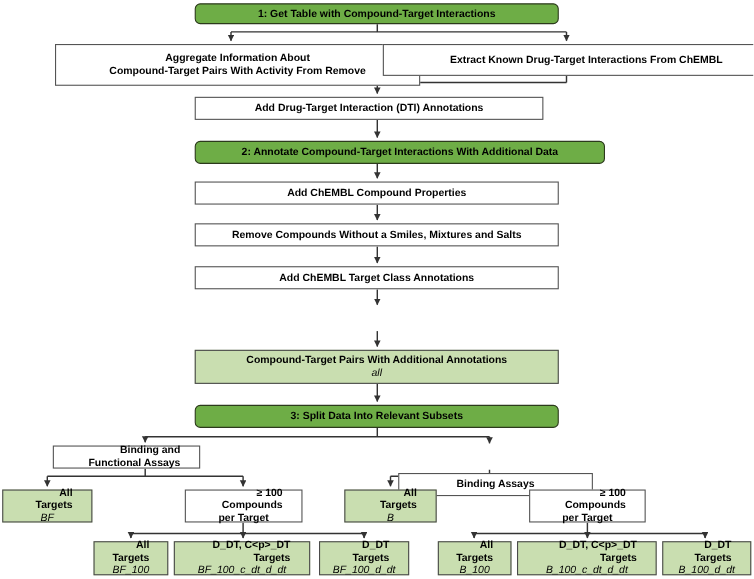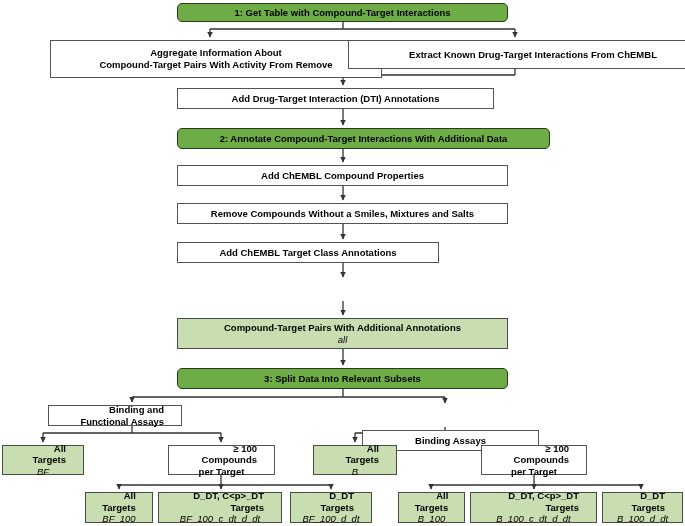--- a/index.html
+++ b/index.html
@@ -92,21 +92,21 @@
   <div class="box hdr" style="left:177px;top:128px;width:373px;height:21px;">
     <span>2: Annotate Compound-Target Interactions With Additional Data</span>
   </div>
 
   <div class="box" style="left:177px;top:165px;width:331px;height:21px;">
     <span>Add ChEMBL Compound Properties</span>
   </div>
   <div class="box" style="left:177px;top:203px;width:331px;height:21px;">
     <span>Remove Compounds Without a Smiles, Mixtures and Salts</span>
   </div>
-  <div class="box" style="left:177px;top:242px;width:262px;height:21px;">
+  <div class="box" style="left:177px;top:242px;width:331px;height:21px;">
     <span>Add ChEMBL Target Class Annotations</span>
   </div>
 
   <div class="box out" style="left:177px;top:318px;width:331px;height:31px;">
     <span>Compound-Target Pairs With Additional Annotations</span>
     <span class="ds">all</span>
   </div>
 
   <div class="box hdr" style="left:177px;top:368px;width:331px;height:21px;">
     <span>3: Split Data Into Relevant Subsets</span>

